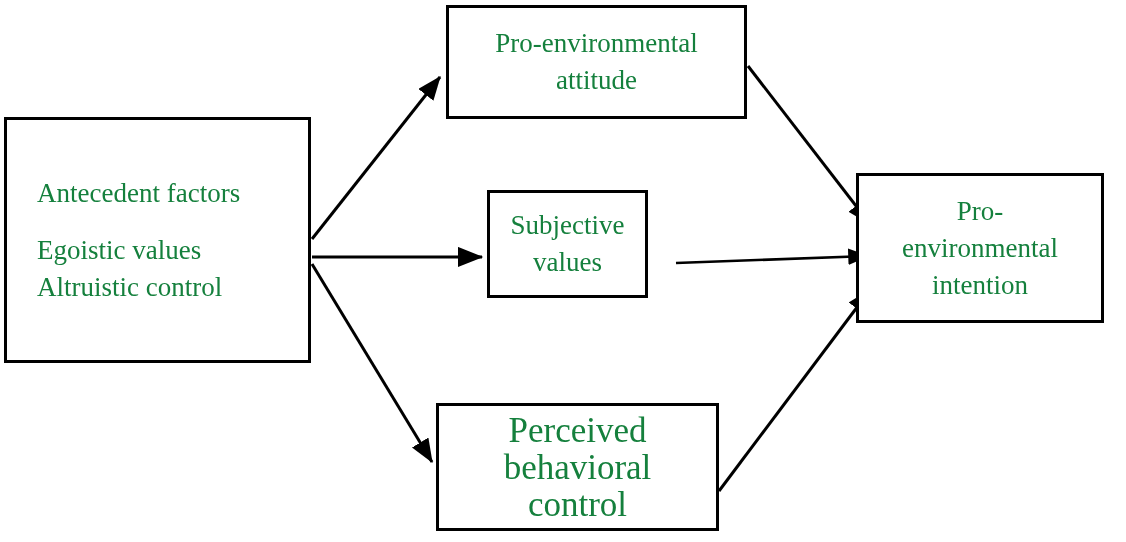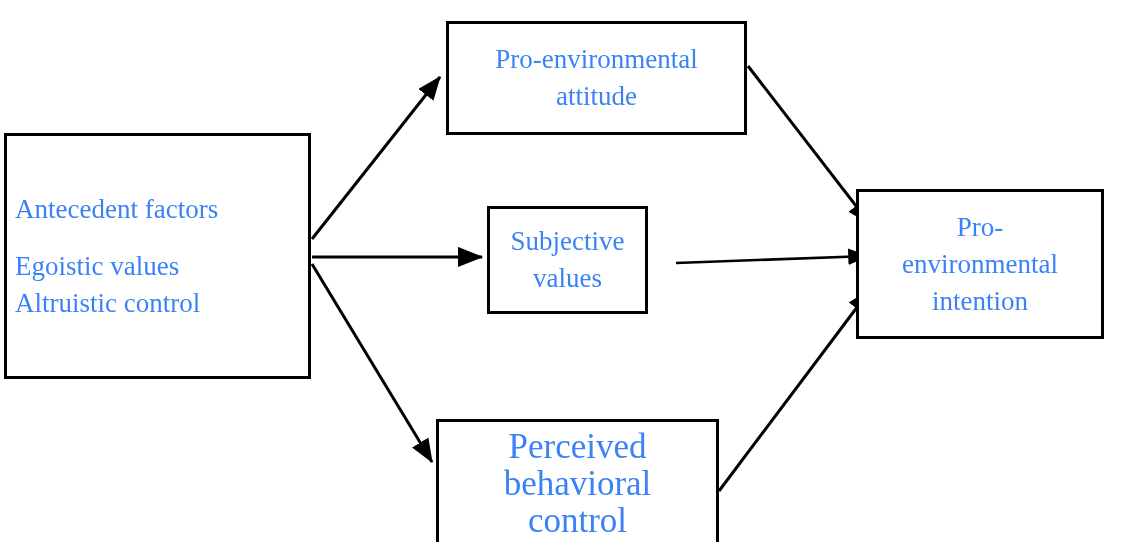--- a/index.html
+++ b/index.html
@@ -16,35 +16,34 @@
     overflow: hidden;
   }
   .node-box {
     position: absolute;
     box-sizing: border-box;
     border: 3px solid #000000;
     background: #ffffff;
     display: flex;
     flex-direction: column;
     justify-content: center;
-    color: #3b82f6;
+    color: #15803d;
     z-index: 2;
-    margin-top: 16px;
   }
   .node-box .line {
     display: block;
     white-space: nowrap;
   }
   .centered { align-items: center; text-align: center; }
   .leftal  { align-items: flex-start; text-align: left; }
 
   
   #node-antecedent {
     left: 4px; top: 117px; width: 307px; height: 246px;
-    padding-left: 8px; padding-right: 8px;
+    padding-left: 30px; padding-right: 8px;
     font-size: 27px; line-height: 37px;
   }
   #node-antecedent .spacer { height: 20px; }
   #node-attitude {
     left: 446px; top: 5px; width: 301px; height: 114px;
     font-size: 27px; line-height: 37px;
   }
   #node-norms {
     left: 487px; top: 190px; width: 161px; height: 108px;
     font-size: 27px; line-height: 37px;

